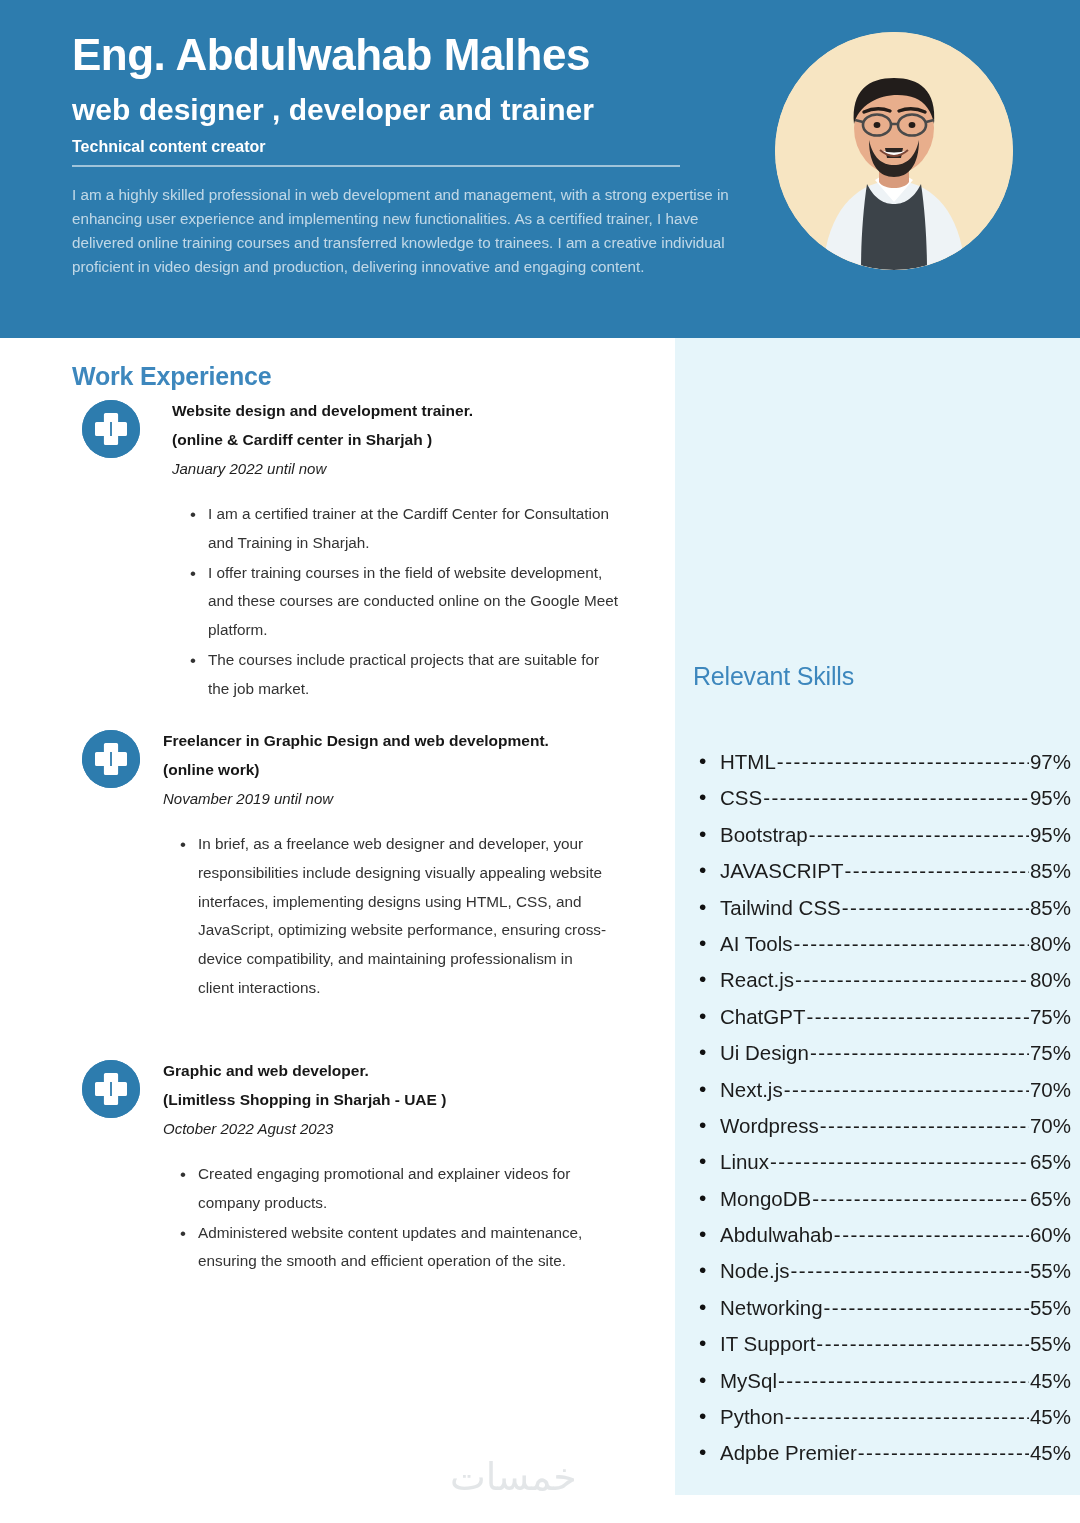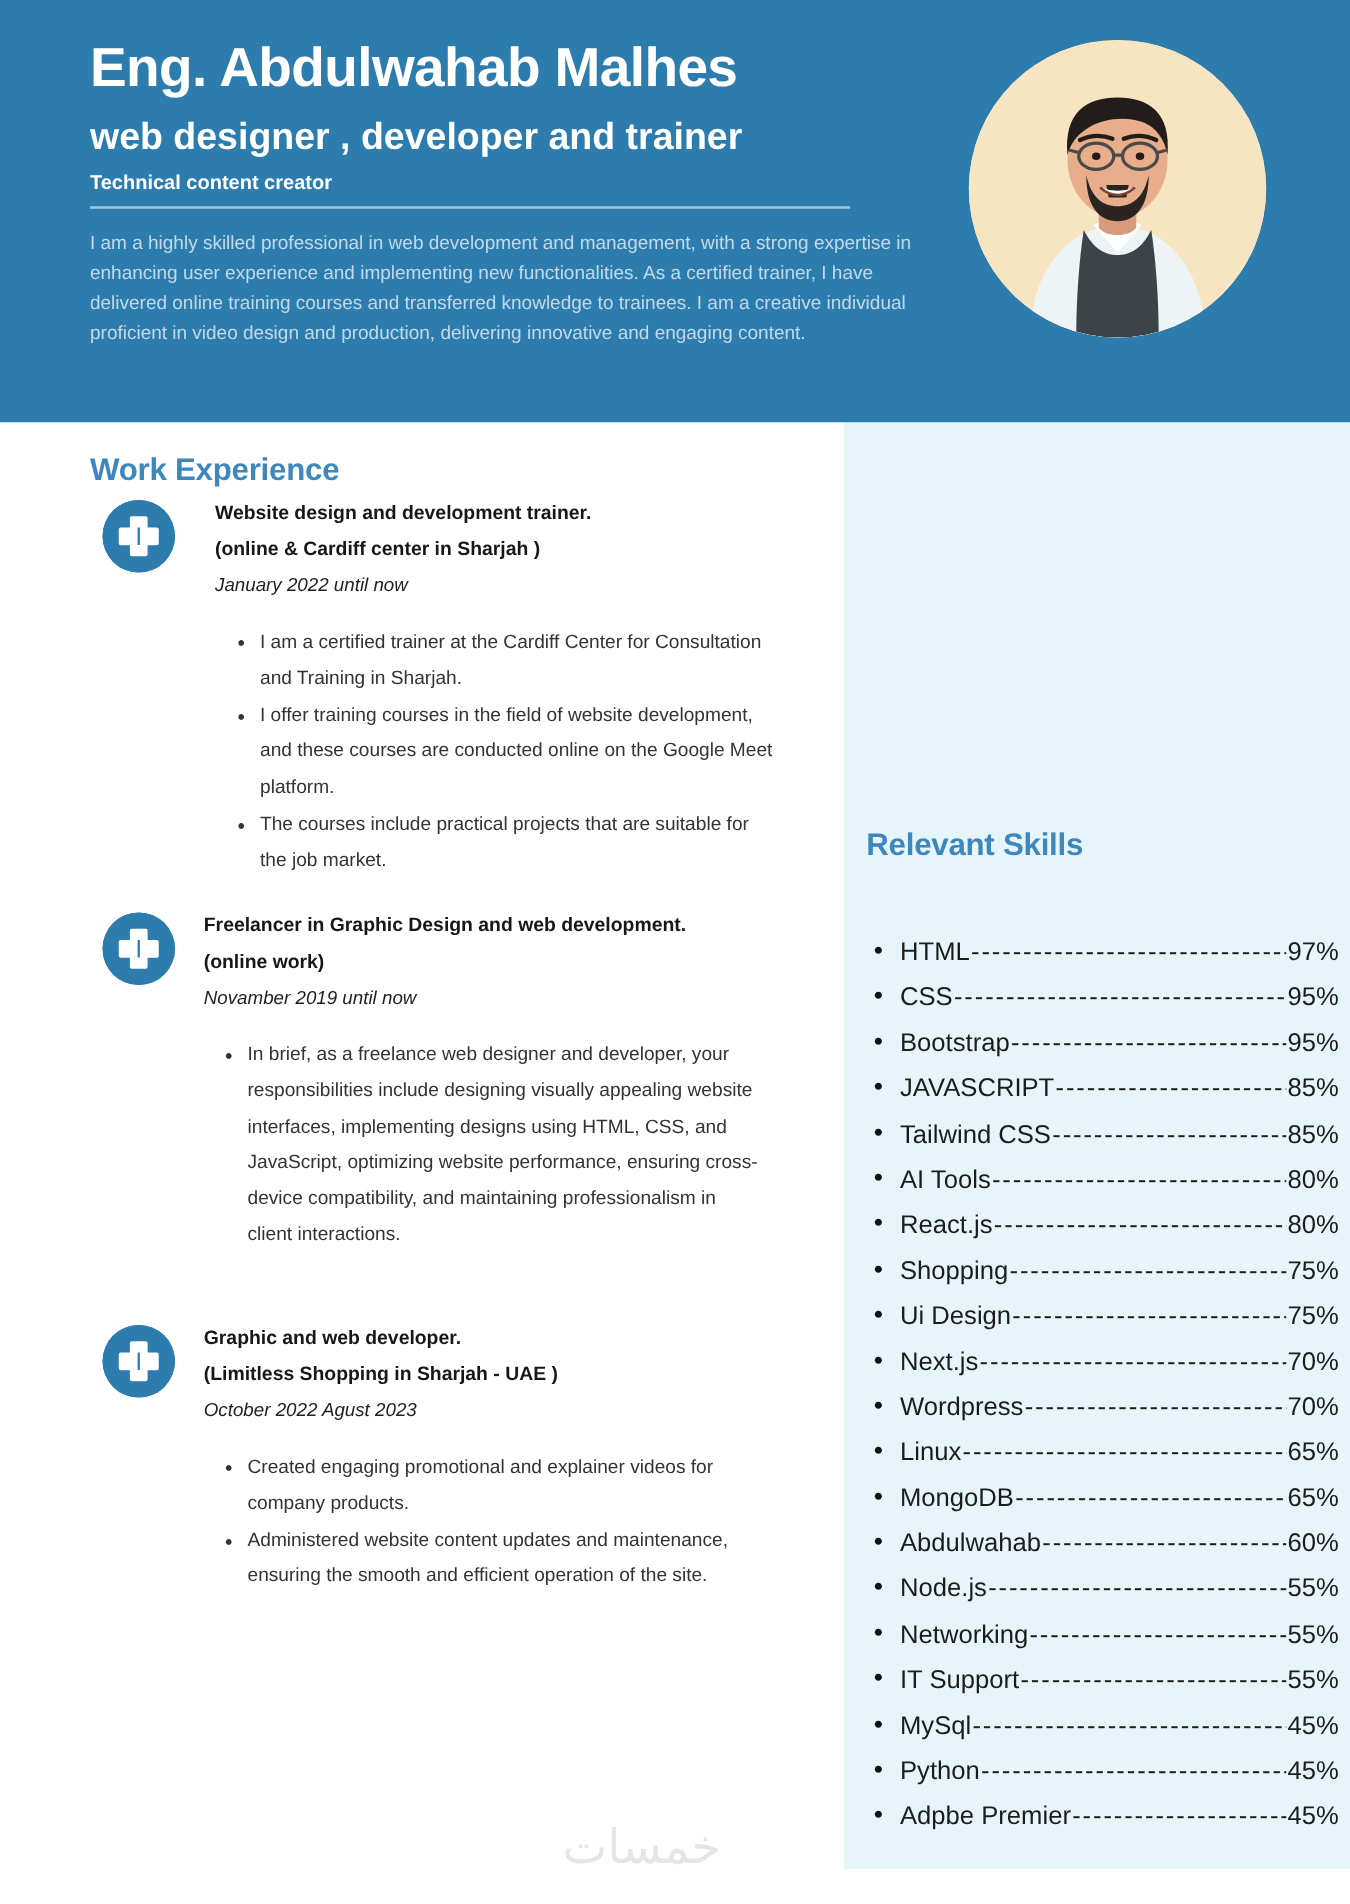--- a/index.html
+++ b/index.html
@@ -204,21 +204,21 @@
     width: 405px;
     height: 1157px;
     background: #e6f5fa;
   }
 
   #skills-title {
     position: absolute;
     left: 18px;
     top: 324px;
     font-size: 25px;
-    font-weight: bold;
+    font-weight: normal;
     color: #3d87bd;
     letter-spacing: -0.2px;
   }
 
   #skills-list {
     position: absolute;
     left: 18px;
     top: 412px;
     width: 378px;
     list-style: none;
@@ -417,21 +417,21 @@
           <span class="skill-name">AI Tools</span>
           <span class="skill-dots">---------------------------------------</span>
           <span class="skill-pct">80%</span>
         </li>
         <li class="skill">
           <span class="skill-name">React.js</span>
           <span class="skill-dots">---------------------------------------</span>
           <span class="skill-pct">80%</span>
         </li>
         <li class="skill">
-          <span class="skill-name">Shopping</span>
+          <span class="skill-name">ChatGPT</span>
           <span class="skill-dots">---------------------------------------</span>
           <span class="skill-pct">75%</span>
         </li>
         <li class="skill">
           <span class="skill-name">Ui Design</span>
           <span class="skill-dots">---------------------------------------</span>
           <span class="skill-pct">75%</span>
         </li>
         <li class="skill">
           <span class="skill-name">Next.js</span>

